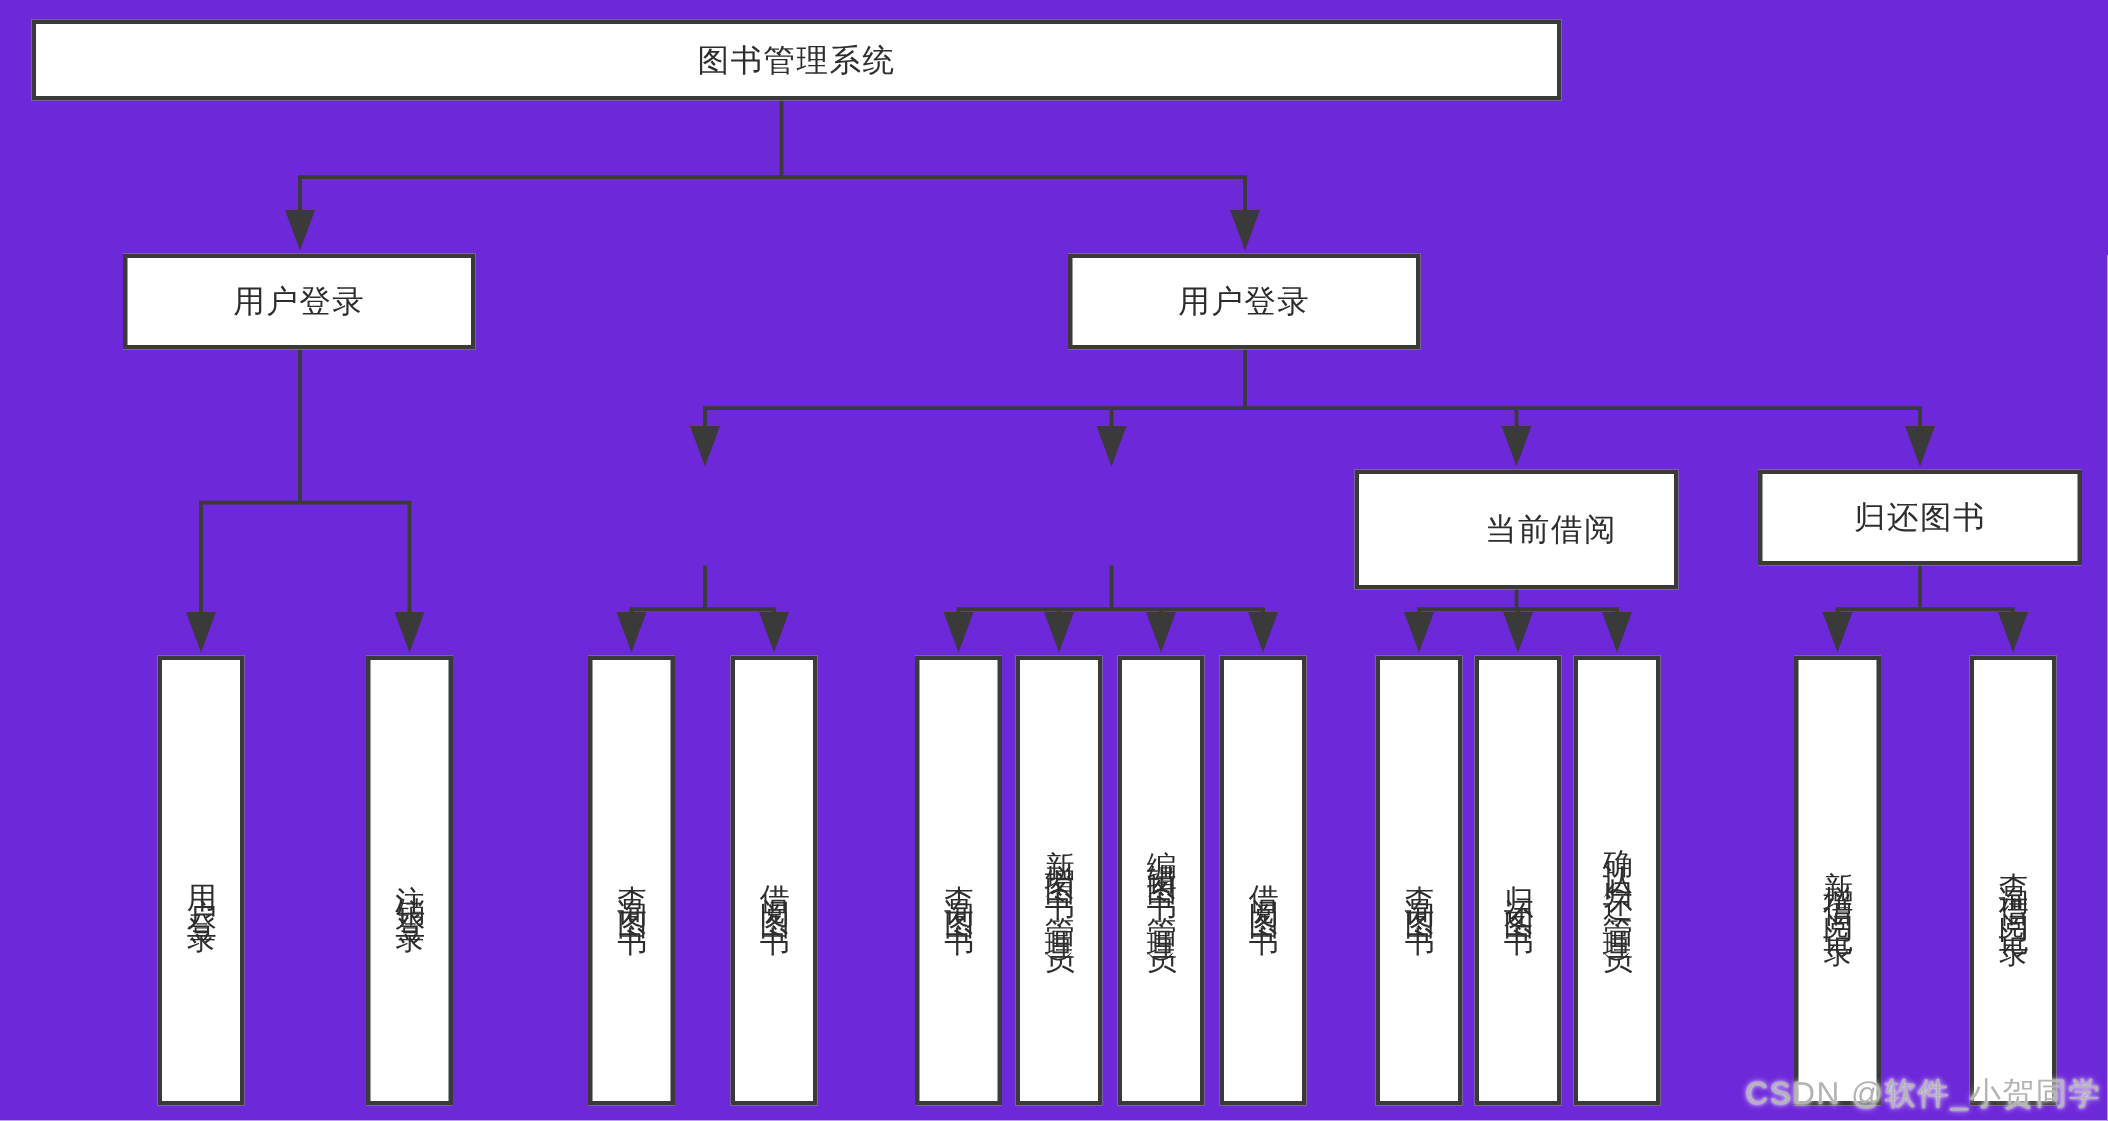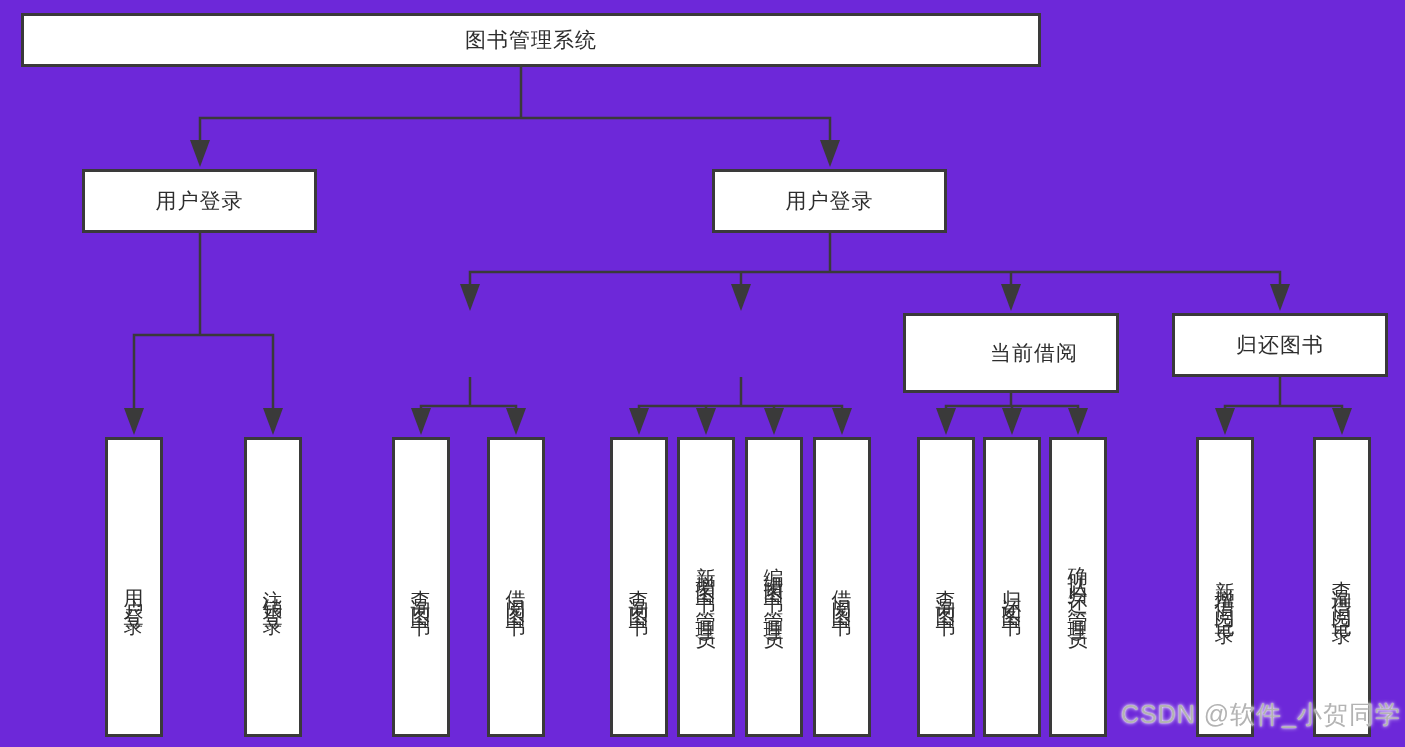--- a/index.html
+++ b/index.html
@@ -32,23 +32,23 @@
     writing-mode:vertical-rl;
     text-orientation:mixed;
     letter-spacing:9px;
     margin-bottom:-9px;
     line-height:1;
     white-space:nowrap;
   }
   .watermark{
     position:absolute;
     right:4px;
-    top:698px;
+    top:715px;
     z-index:3;
-    font-size:25px;
+    font-size:21px;
     color:#b3b3b3;
     letter-spacing:1px;
     text-shadow:0 0 2px #ffffff,0 0 4px #ffffff;
     white-space:nowrap;
   }
 </style>
 </head>
 <body>
 
 <div id="canvas">

